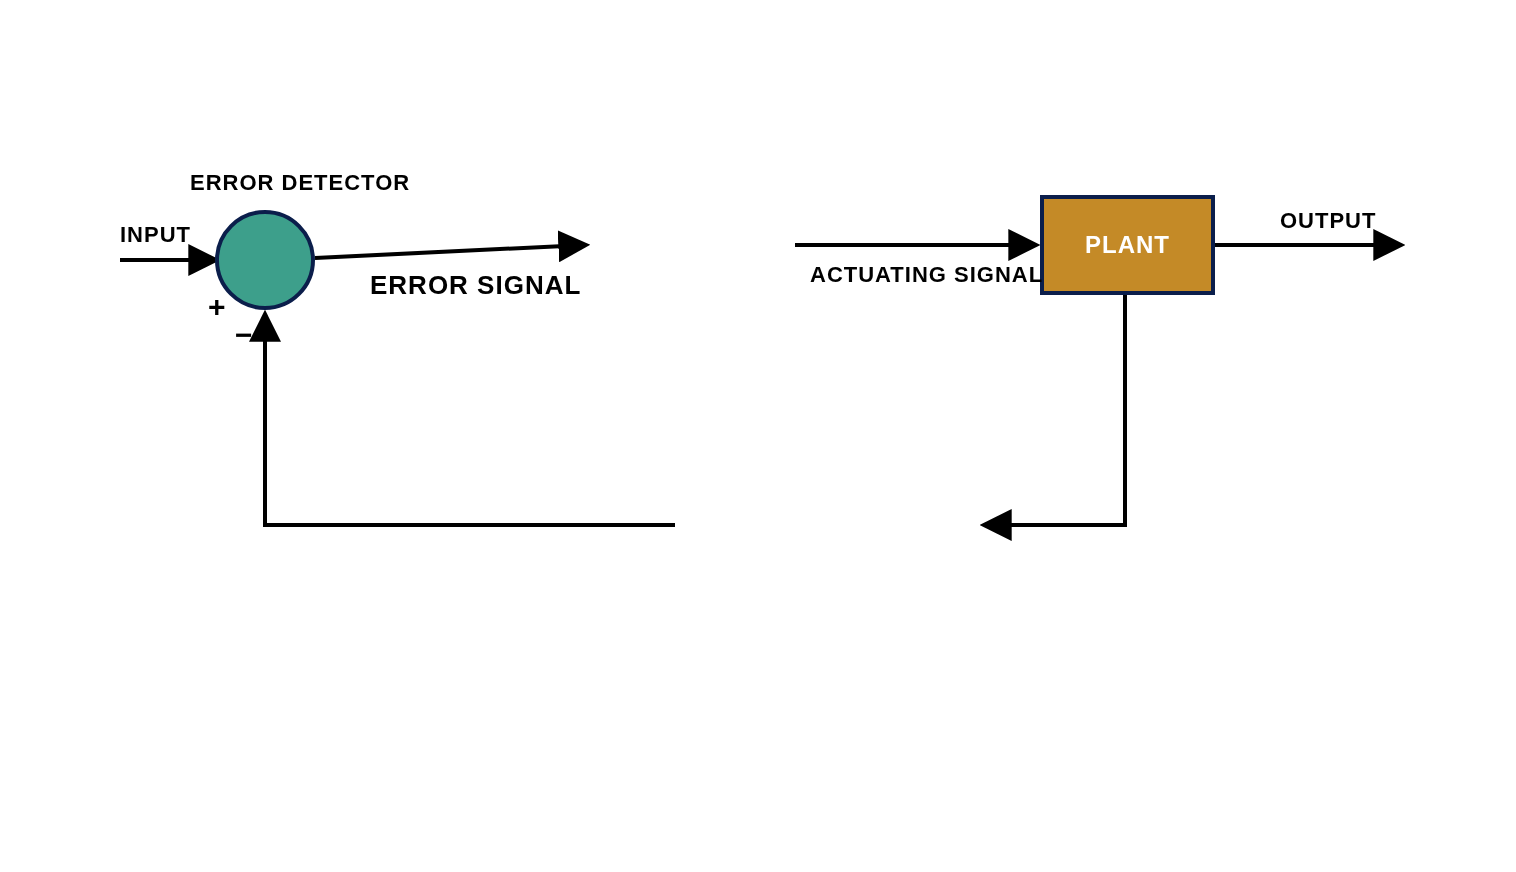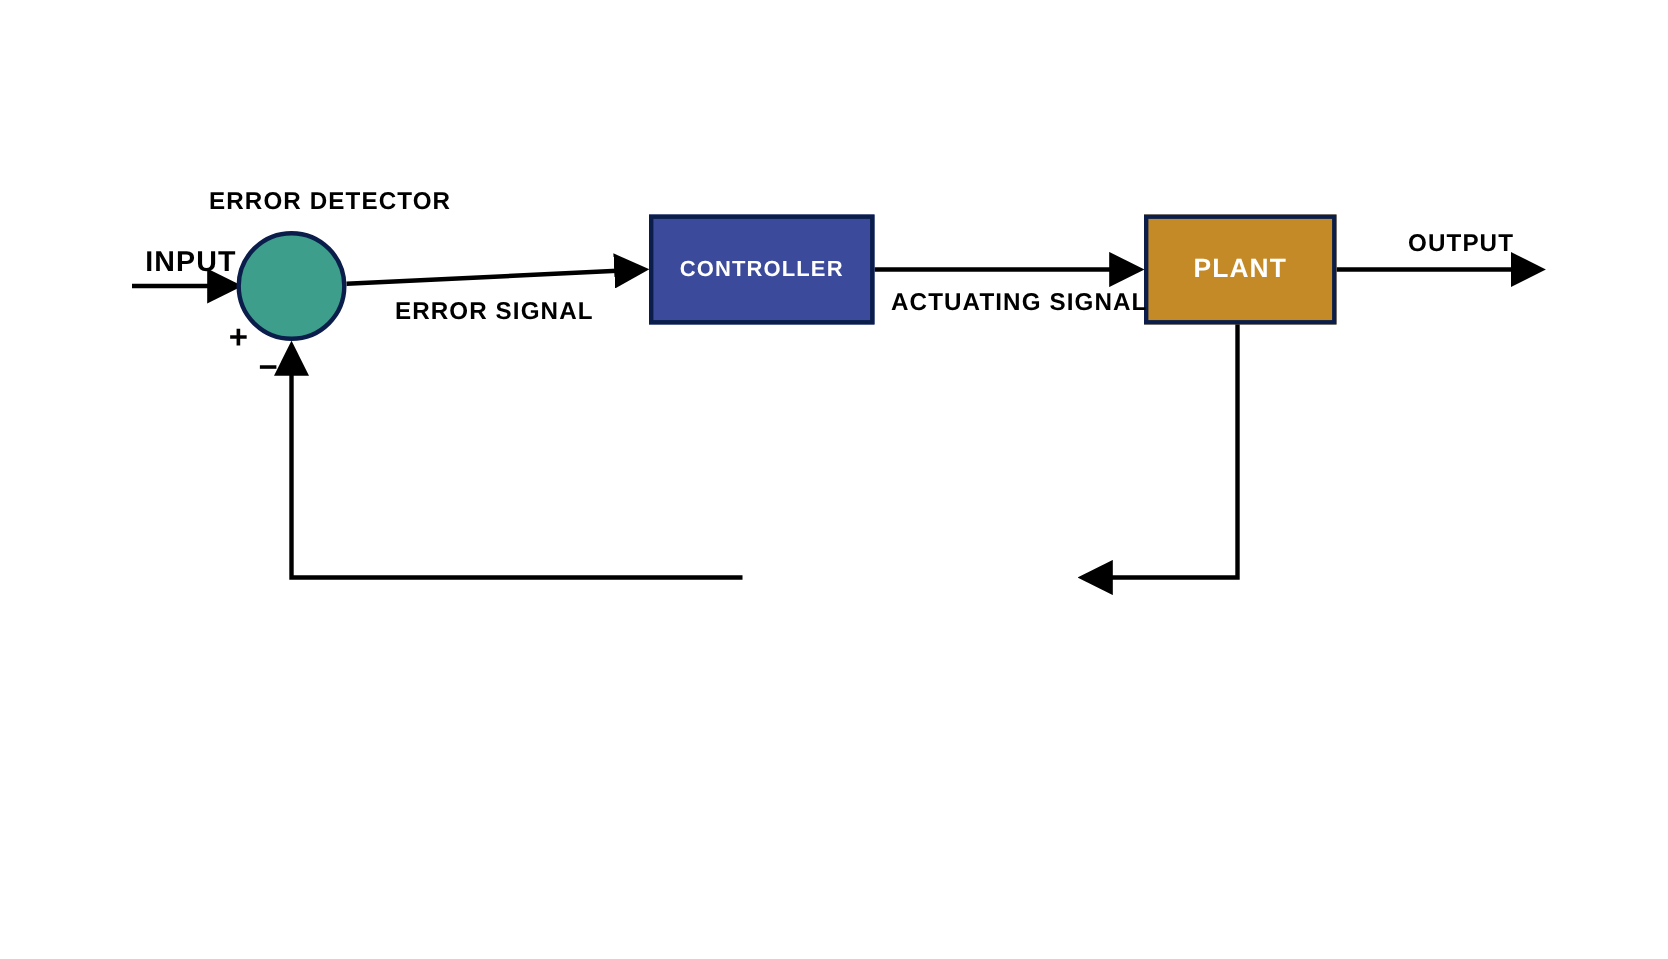--- a/index.html
+++ b/index.html
@@ -80,33 +80,30 @@
     <polyline points="1085,205 1085,485 945,485" fill="none" stroke="#000" stroke-width="4" marker-end="url(#arrow)"></polyline>
 
     <polyline points="635,485 225,485 225,275" fill="none" stroke="#000" stroke-width="4" marker-end="url(#arrow)"></polyline>
   </svg>
 
   <div class="summing" style="left:175px; top:170px; width:100px; height:100px; background:#3d9f8b;"></div>
 
   <div class="sign" style="left:168px; top:250px;">+</div>
   <div class="sign" style="left:195px; top:278px;">−</div>
 
-  <div class="block" style="left:550px; top:155px; width:205px; height:100px; background:#3b4a9a; font-size:20px;">
-    <span>CONTROLLER</span>
-  </div>
 
   <div class="block" style="left:1000px; top:155px; width:175px; height:100px; background:#c48a27; font-size:24px;">
     <span>PLANT</span>
   </div>
 
 
-  <div class="lbl" style="left:92px; top:182px; font-size:26px;text-align:center;">INPUT</div>
+  <div class="lbl" style="left:80px; top:182px; font-size:22px;text-align:center;">INPUT</div>
 
   <div class="lbl" style="left:150px; top:130px; font-size:22px;">ERROR DETECTOR</div>
 
-  <div class="lbl" style="left:319px; top:230px; font-size:22px;">ERROR SIGNAL</div>
+  <div class="lbl" style="left:330px; top:230px; font-size:26px;">ERROR SIGNAL</div>
 
   <div class="lbl" style="left:770px; top:222px; font-size:22px;">ACTUATING SIGNAL</div>
 
   <div class="lbl" style="left:1240px; top:168px; font-size:22px;">OUTPUT</div>
 
 
 </div>
 
 </body></html>

